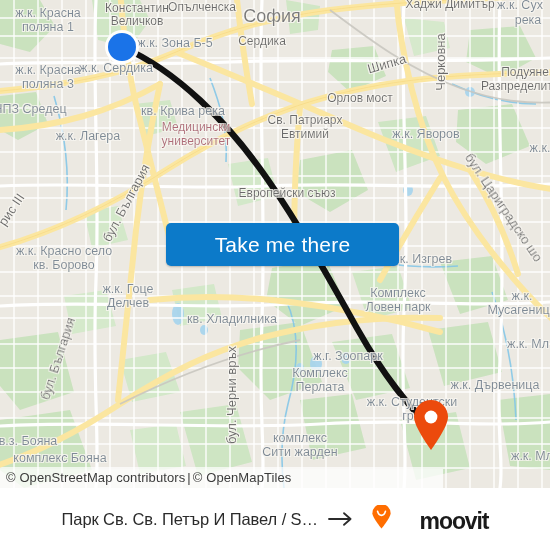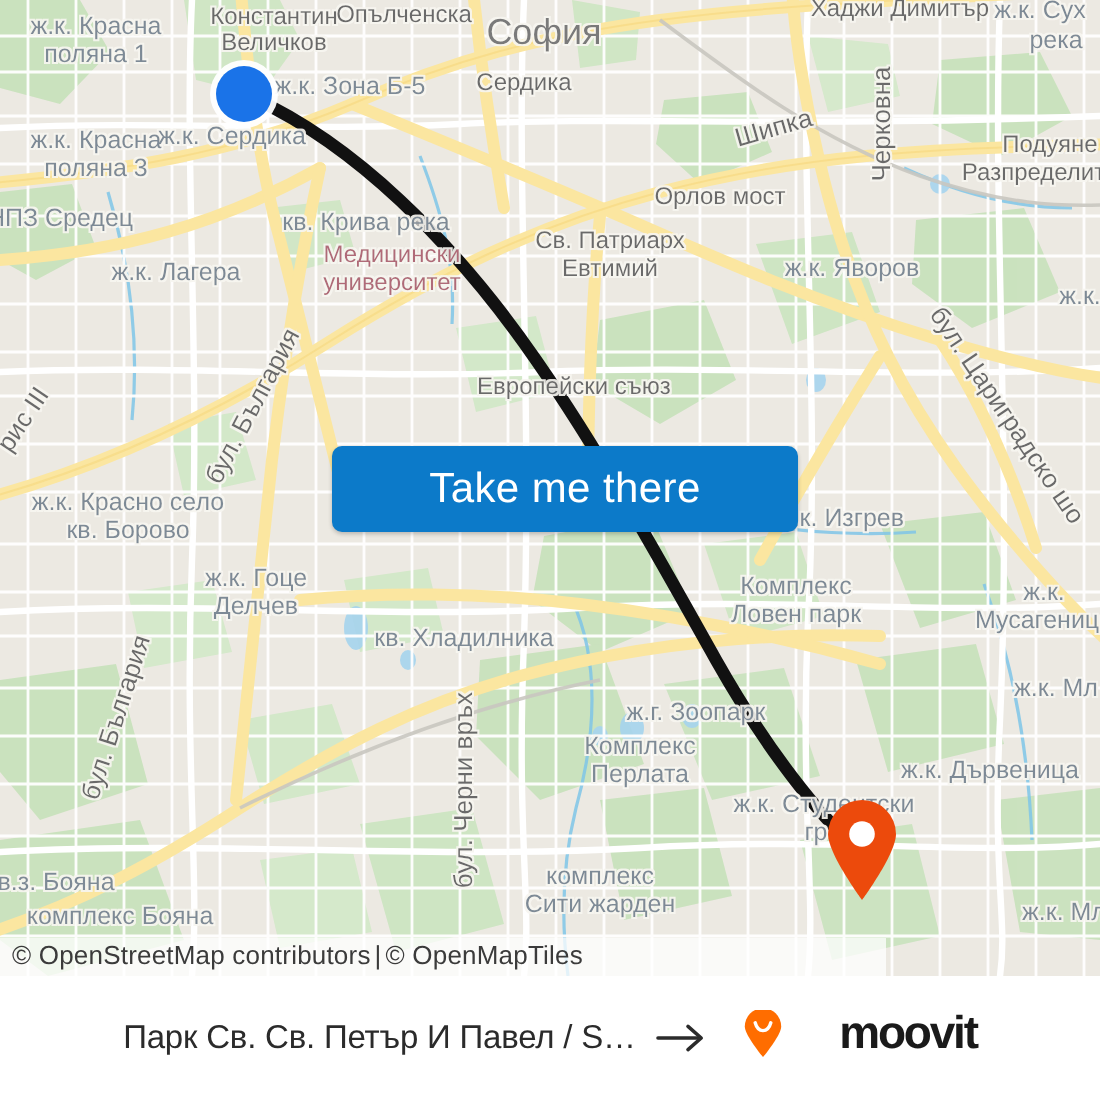--- a/index.html
+++ b/index.html
@@ -92,21 +92,21 @@
   #destination-label { max-width: 140px; }
   #arrow-icon {
     margin: 0 8px;
     flex: 0 0 auto;
     display: flex; align-items: center;
     color: #2b2b2b;
   }
   #moovit-logo {
     margin-left: 10px;
     display: flex;
-    align-items: flex-start;
+    align-items: flex-end;
     flex: 0 0 auto;
     gap: 28px;
   }
   #moovit-wordmark {
     font-size: 23px;
     font-weight: bold;
     color: #1a1a1a;
     letter-spacing: -1.1px;
     line-height: 23px;
     margin-left: 1px;

